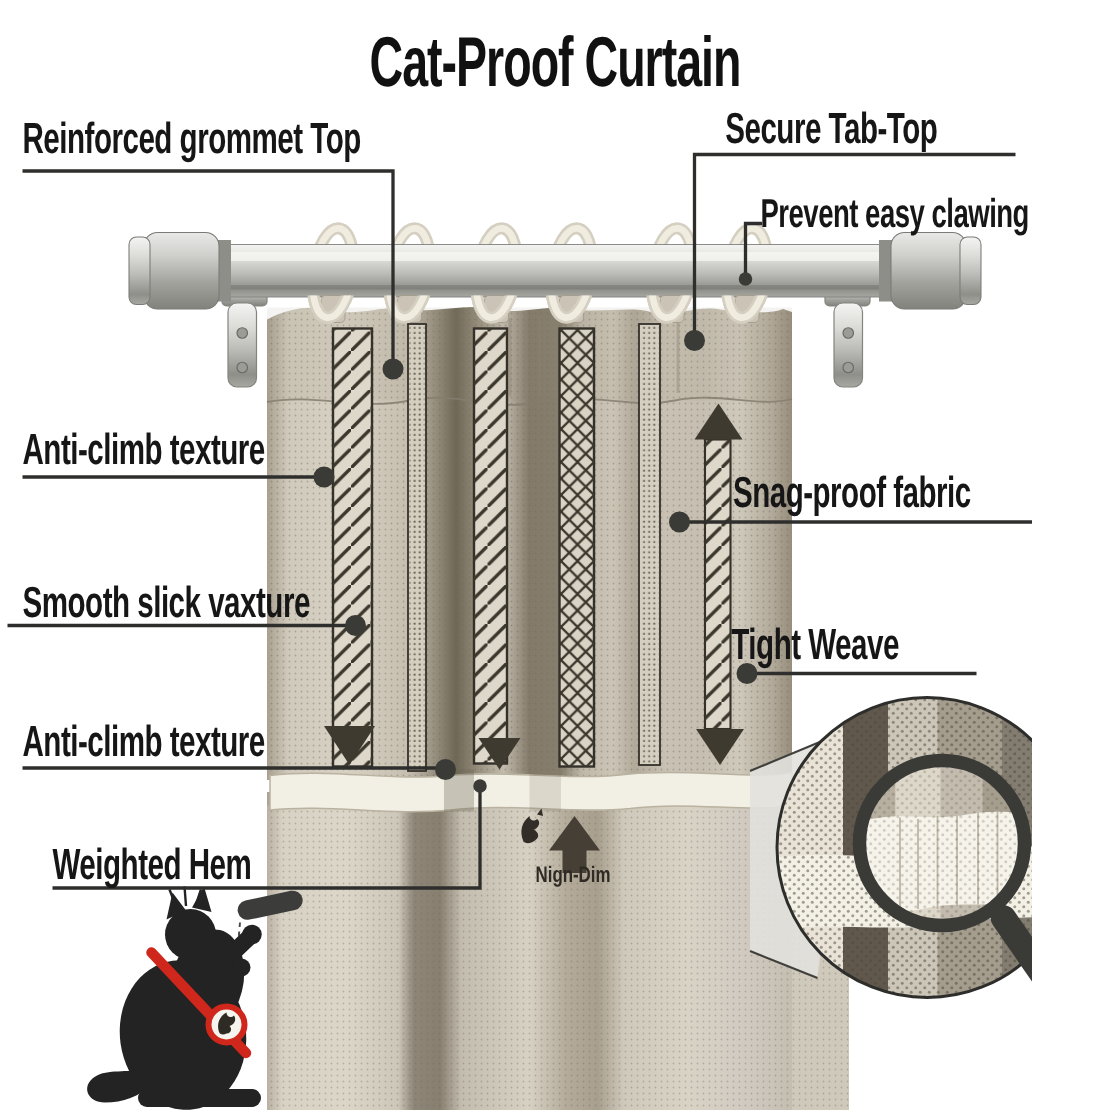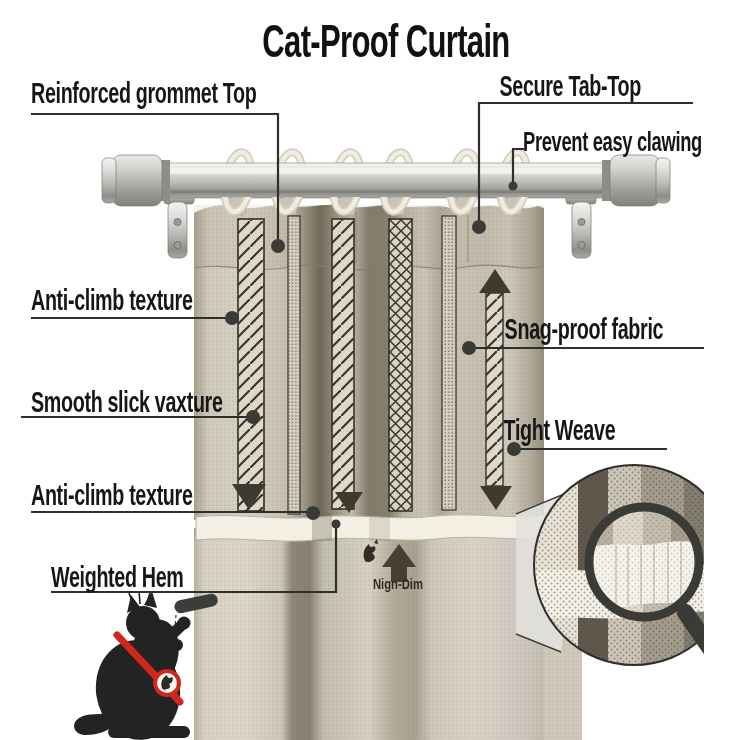--- a/index.html
+++ b/index.html
@@ -1,17 +1,17 @@
 <!DOCTYPE html>
 <html><head>
 <meta charset="utf-8">
 <style>
   html,body{margin:0;padding:0;background:#ffffff;}
   #canvas{position:relative;width:688px;height:740px;background:#ffffff;overflow:hidden;
-          font-family:"Liberation Sans",sans-serif;margin-left:16px;}
+          font-family:"Liberation Sans",sans-serif;}
   svg{position:absolute;left:0;top:0;}
   .title{position:absolute;top:17px;left:0;width:740px;text-align:center;
          font-weight:bold;font-size:47px;color:#111111;letter-spacing:-1px;line-height:1;
          transform:scaleX(0.66);transform-origin:center top;}
   .lbl{position:absolute;font-weight:bold;font-size:29px;color:#161616;letter-spacing:-0.5px;
        line-height:1;white-space:nowrap;transform:scaleX(0.68);transform-origin:left top;}
   .lbl.r{transform-origin:right top;}
   .caption{position:absolute;font-weight:bold;font-size:15px;color:#2f2b24;letter-spacing:0;
        line-height:1;white-space:nowrap;transform:scaleX(0.75);transform-origin:left top;}
 </style>

